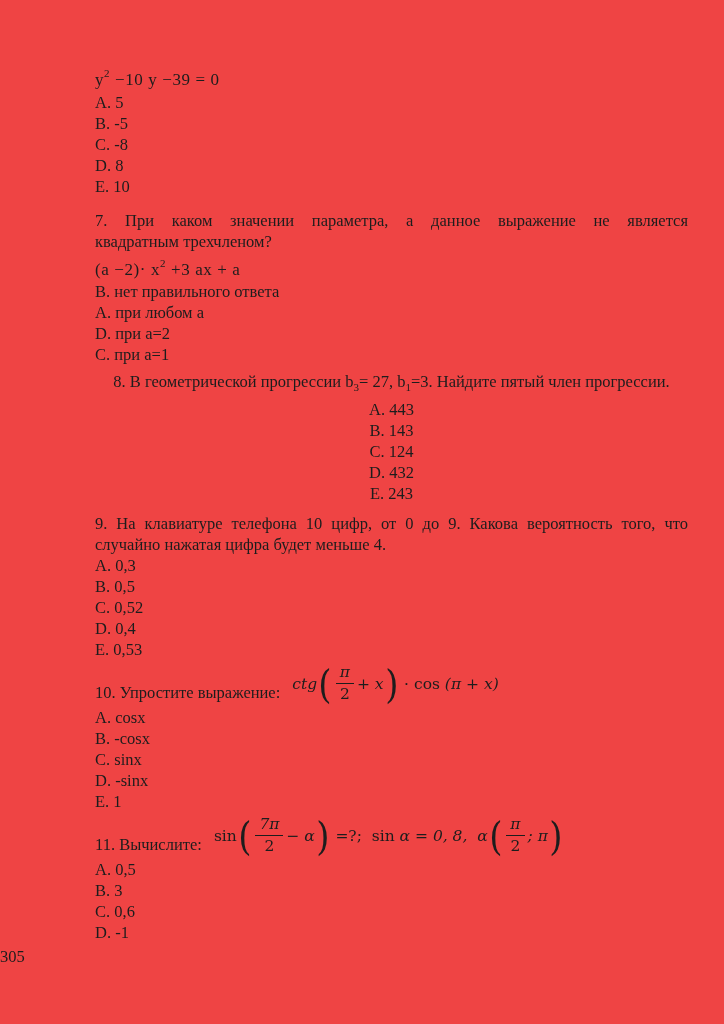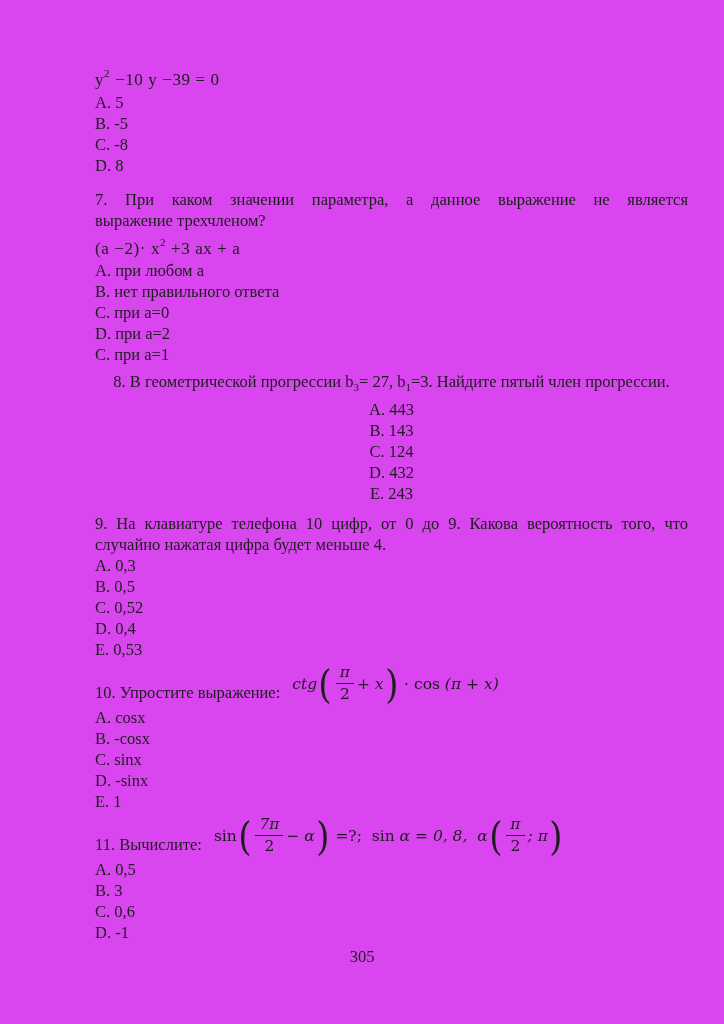--- a/index.html
+++ b/index.html
@@ -1,19 +1,19 @@
 <!DOCTYPE html>
 <html><head>
 <meta charset="utf-8">
 <style>
   html,body { margin:0; padding:0; background:#ffffff; }
   .page {
     position:relative;
     width:724px; height:1024px;
-    background:#d946ef;
+    background:#ef4444;
     color:#1d1d1d;
     font-family:"Liberation Serif", serif;
     font-size:16.5px;
     box-sizing:border-box;
     padding:62px 36px 0 95px;
     overflow:hidden;
   }
   .line { line-height:21px; min-height:21px; white-space:nowrap; }
   .wrapline { line-height:21px; white-space:normal; }
   .jl { text-align:justify; text-align-last:justify; white-space:normal; }
@@ -42,46 +42,46 @@
     font-size:40px; line-height:44px; font-weight:400;
     transform:scaleX(0.85);
     font-family:"DejaVu Serif", serif;
     display:inline-block;
   }
   .frac { display:inline-flex; flex-direction:column; align-items:center; margin:0 3px; }
   .frac .num { display:block; border-bottom:1.3px solid #1d1d1d; padding:0 4px 1px; line-height:19px; font-style:italic; }
   .frac .den { display:block; line-height:19px; padding-top:1px; }
   .page-num {
     position:absolute; top:946px; left:0; width:724px;
-    text-align:center; line-height:21px;
+    line-height:21px;
   }
 </style>
 </head>
 <body>
 
 <div class="page">
 
   <section class="block">
     <div class="line eq"><span>y</span><sup>2</sup><span> −10 y −39 = 0</span></div>
     <div class="options">
         <div class="opt">A. 5</div>
         <div class="opt">B. -5</div>
         <div class="opt">C. -8</div>
         <div class="opt">D. 8</div>
+        <div class="opt">E. 10</div>
       </div>
   </section>
 
   <section class="block tight">
     <div class="wrapline jl">7. При каком значении параметра, а данное выражение не является</div>
-    <div class="wrapline">выражение трехчленом?</div>
+    <div class="wrapline">квадратным трехчленом?</div>
     <div class="line eq"><span>(a −2)· x</span><sup>2</sup><span> +3 ax + a</span></div>
     <div class="options">
+        <div class="opt">B. нет правильного ответа</div>
         <div class="opt">A. при любом a</div>
-        <div class="opt">B. нет правильного ответа</div>
-        <div class="opt">C. при a=0</div>
         <div class="opt">D. при a=2</div>
         <div class="opt">C. при a=1</div>
       </div>
   </section>
 
   <section class="block med">
     <div class="line"><span>8. В геометрической прогрессии b</span><sub class="idx">3</sub><span>= 27, b</span><sub class="idx">1</sub><span>=3. Найдите пятый член прогрессии.</span></div>
     <div class="options">
         <div class="opt">A. 443</div>
         <div class="opt">B. 143</div>

